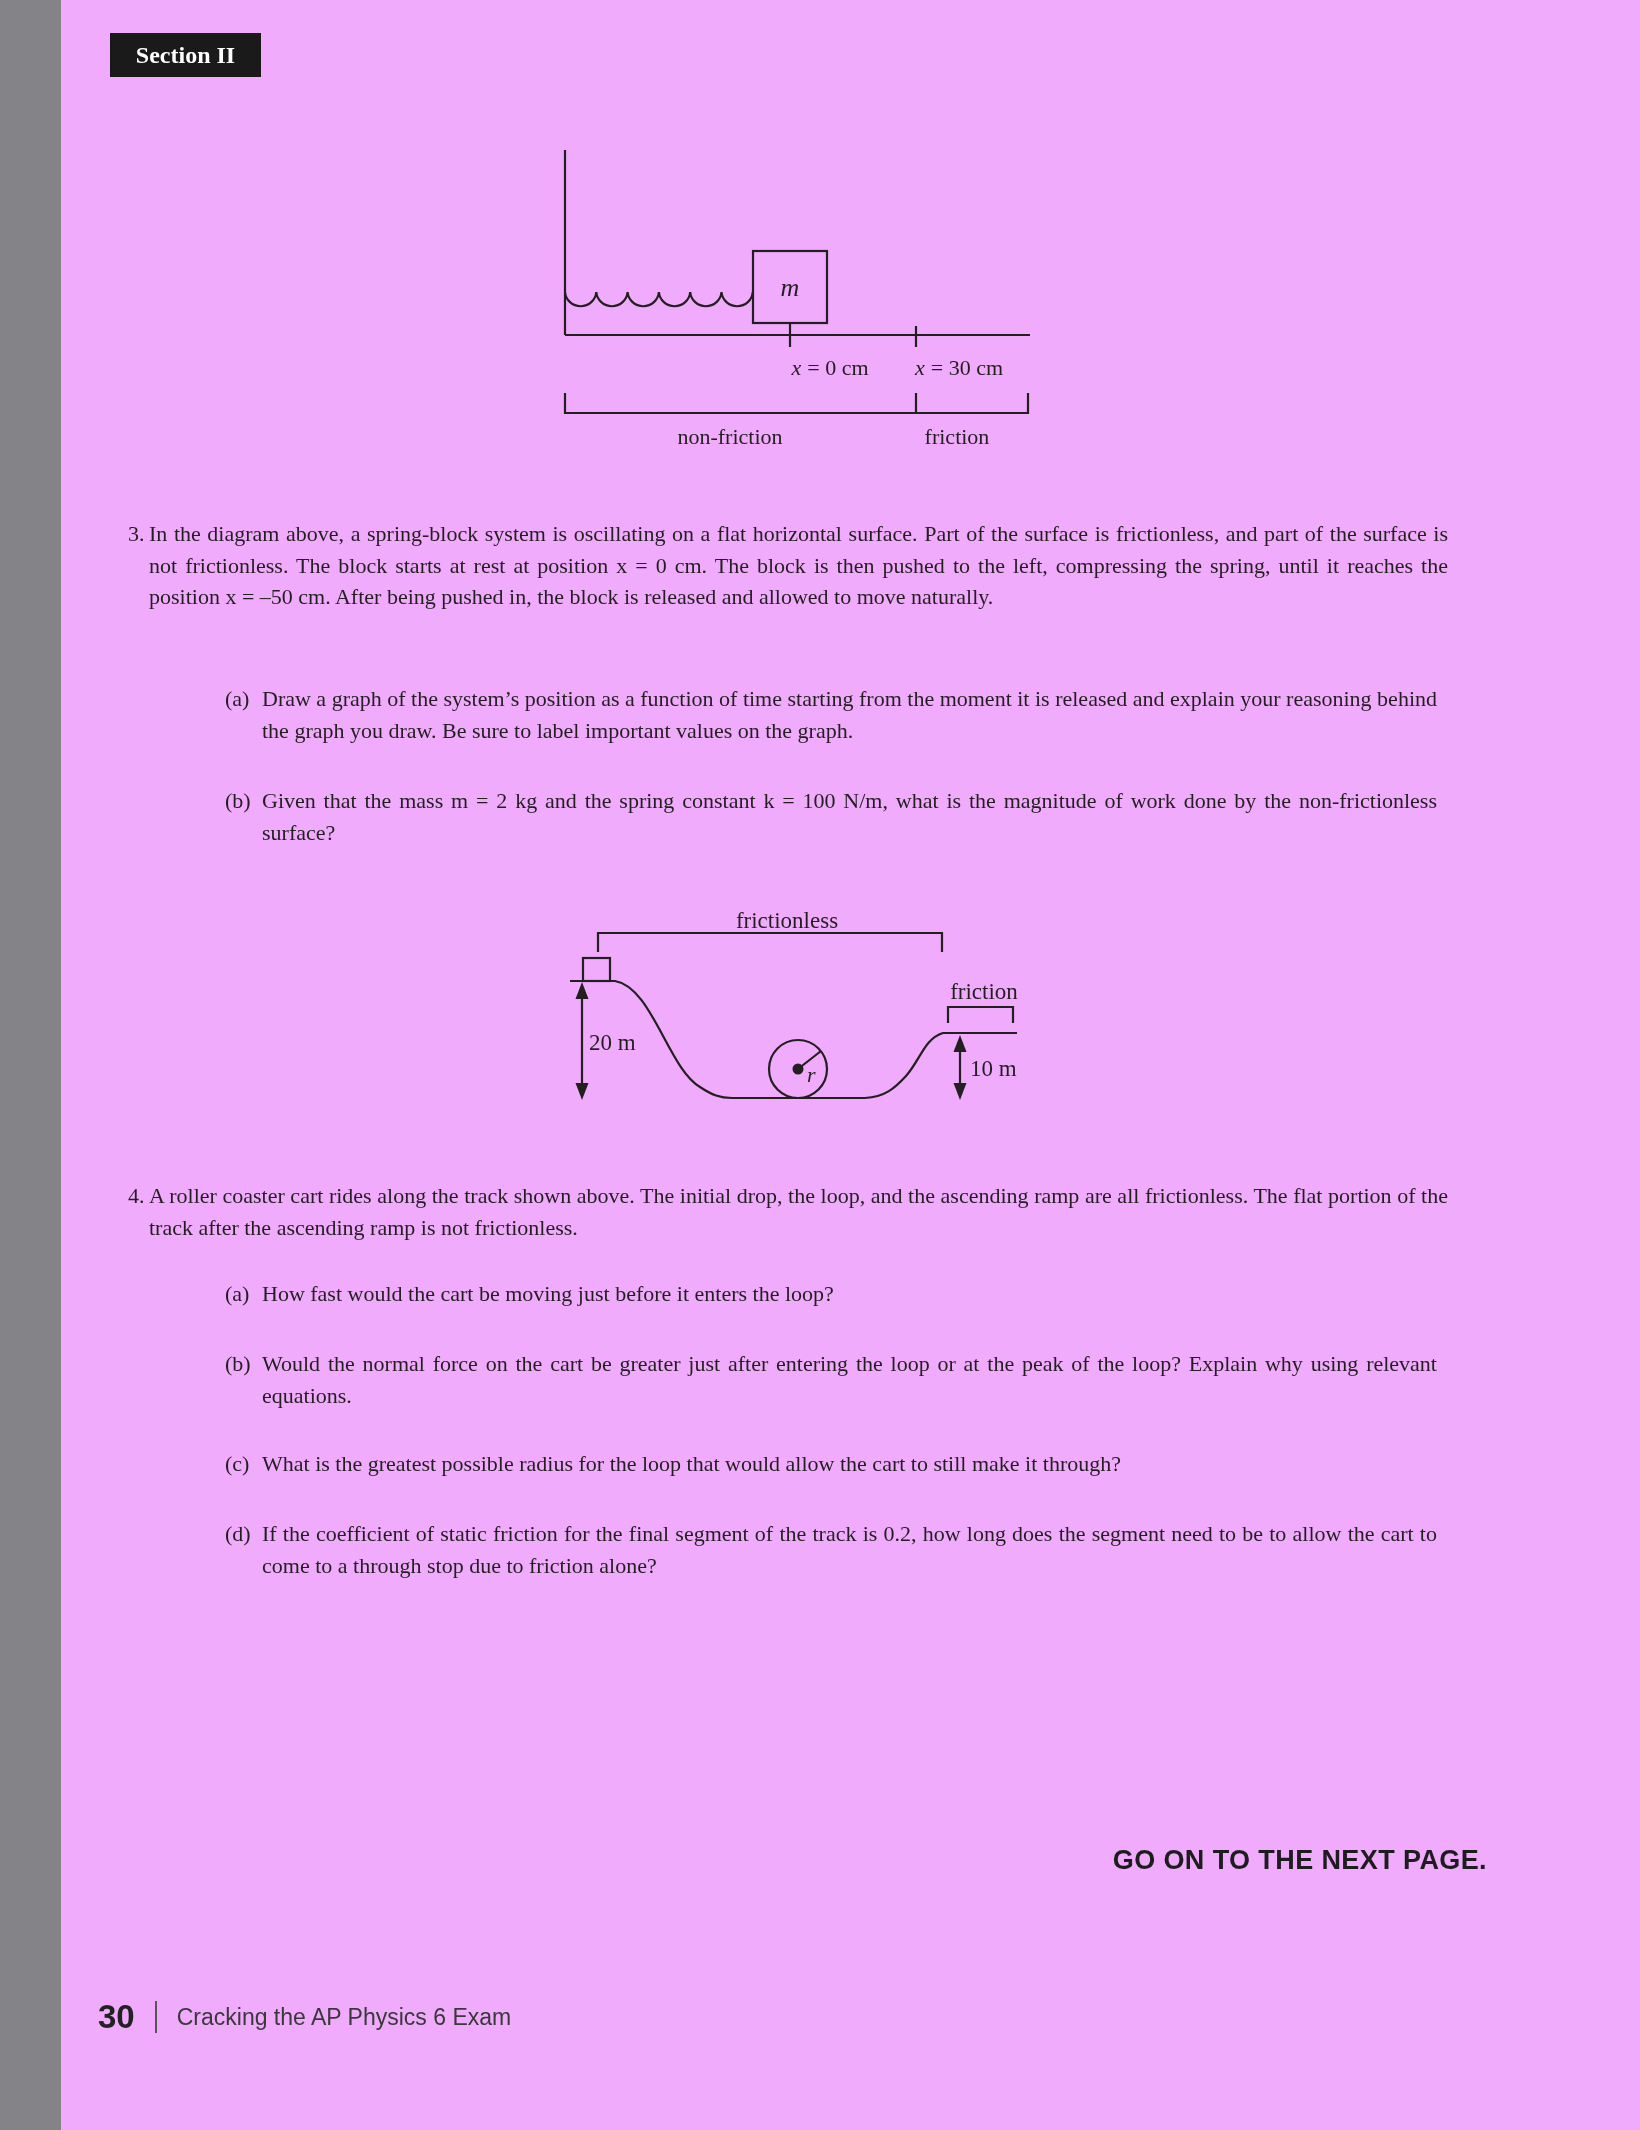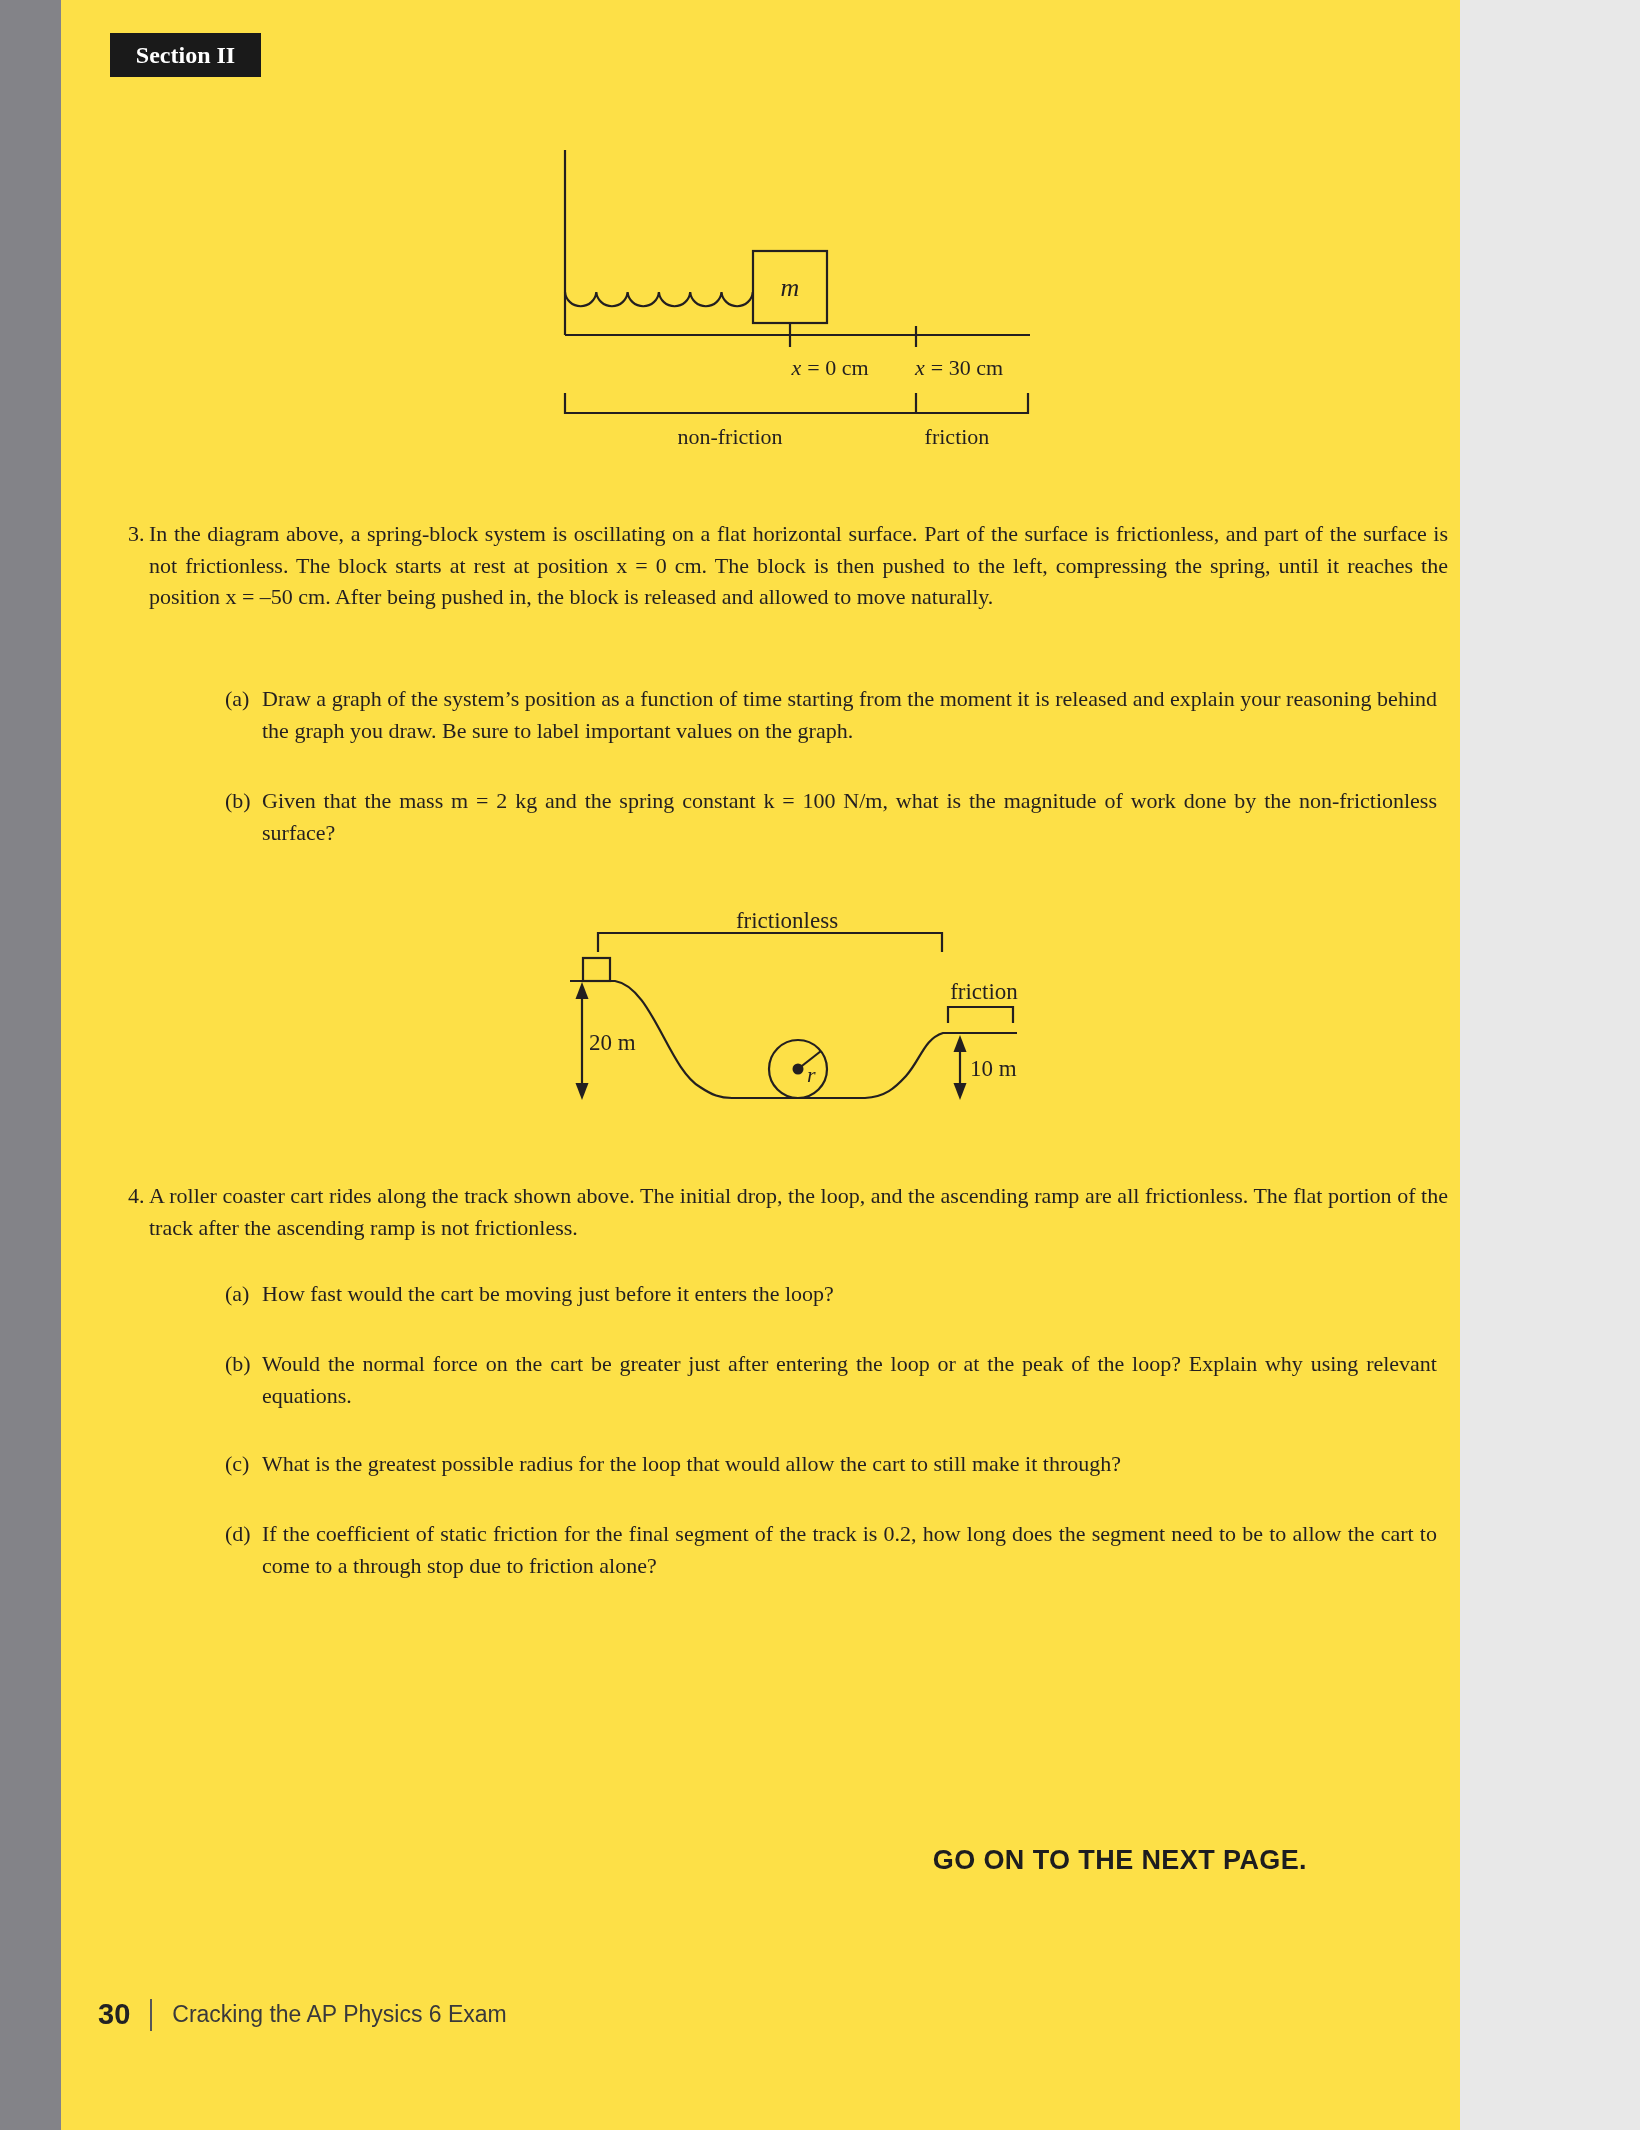--- a/index.html
+++ b/index.html
@@ -1,16 +1,16 @@
 <!DOCTYPE html>
 <html><head>
 <meta charset="utf-8">
 <style>
   html,body{margin:0;padding:0;background:#e8e8e8;}
-  .page{position:relative;width:1460px;height:2130px;background:#fde047;overflow:hidden;
+  .page{position:relative;width:1640px;height:2130px;background:#f0abfc;overflow:hidden;
         font-family:"Liberation Serif","DejaVu Serif",serif;color:#231f20;}
   .graybar{position:absolute;left:0;top:0;width:61px;height:2130px;background:#838388;}
   .section-box{position:absolute;left:110px;top:33px;width:151px;height:44px;background:#1a1a1a;
         color:#ffffff;display:flex;align-items:center;justify-content:center;
         font-weight:bold;font-size:24px;}
   .dsvg{position:absolute;}
   .dsvg path,.dsvg line,.dsvg rect,.dsvg circle{stroke:#231f20;stroke-width:2.2;fill:none;}
   .dsvg .filled{fill:#231f20;stroke:none;}
   .dsvg text{fill:#231f20;stroke:none;font-family:"Liberation Serif","DejaVu Serif",serif;font-size:22px;}
   .dsvg text.big{font-size:23px;}
@@ -19,21 +19,21 @@
   .prob{position:absolute;left:128px;width:1320px;display:flex;font-size:22px;line-height:31.5px;}
   .prob .pnum{flex:0 0 21px;}
   .prob .ptext{flex:1;text-align:justify;}
   .part{position:absolute;left:225px;width:1212px;display:flex;font-size:22px;line-height:31.5px;}
   .part .plabel{flex:0 0 37px;}
   .part .ptext{flex:1;text-align:justify;}
   .goon{position:absolute;top:1845px;right:153px;font-family:"Liberation Sans",sans-serif;
         font-weight:bold;font-size:27px;letter-spacing:0.4px;color:#1d1d1f;}
   .footer{position:absolute;left:98px;top:1998px;display:flex;align-items:center;
         font-family:"Liberation Sans",sans-serif;}
-  .footer .num{font-weight:bold;font-size:29px;color:#222224;}
+  .footer .num{font-weight:bold;font-size:33px;color:#222224;}
   .footer .bar{width:2px;height:32px;background:#565658;margin:0 20px;}
   .footer .title{font-size:23px;color:#39393b;}
 </style>
 </head>
 <body>
 
 <div class="page">
   <div class="graybar"></div>
 
   <div class="section-box">

